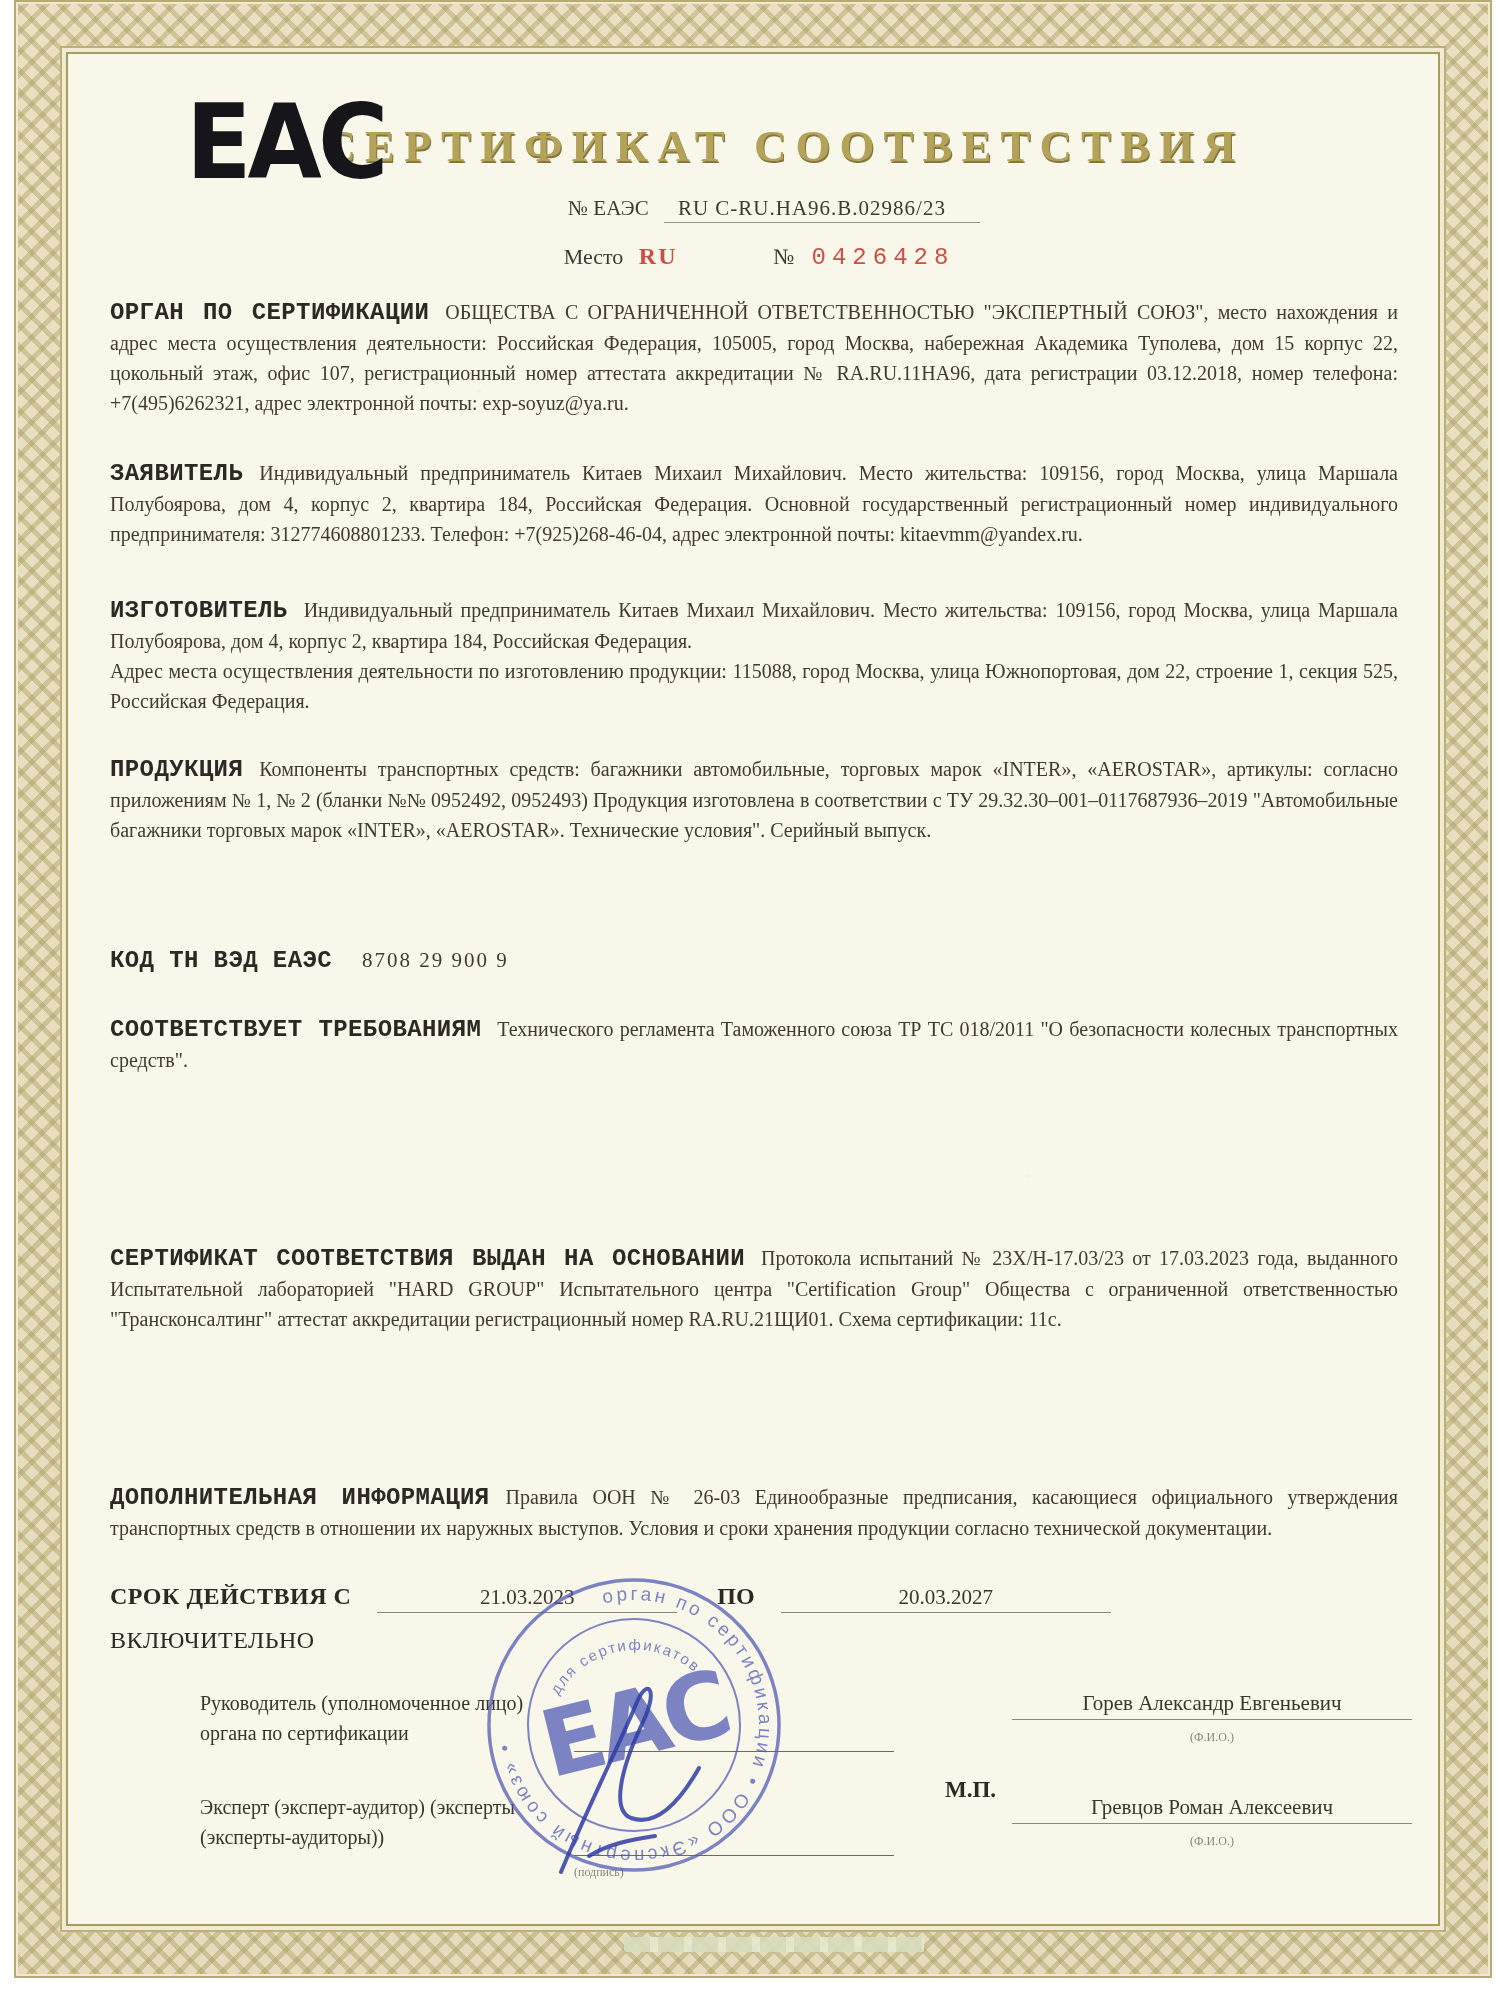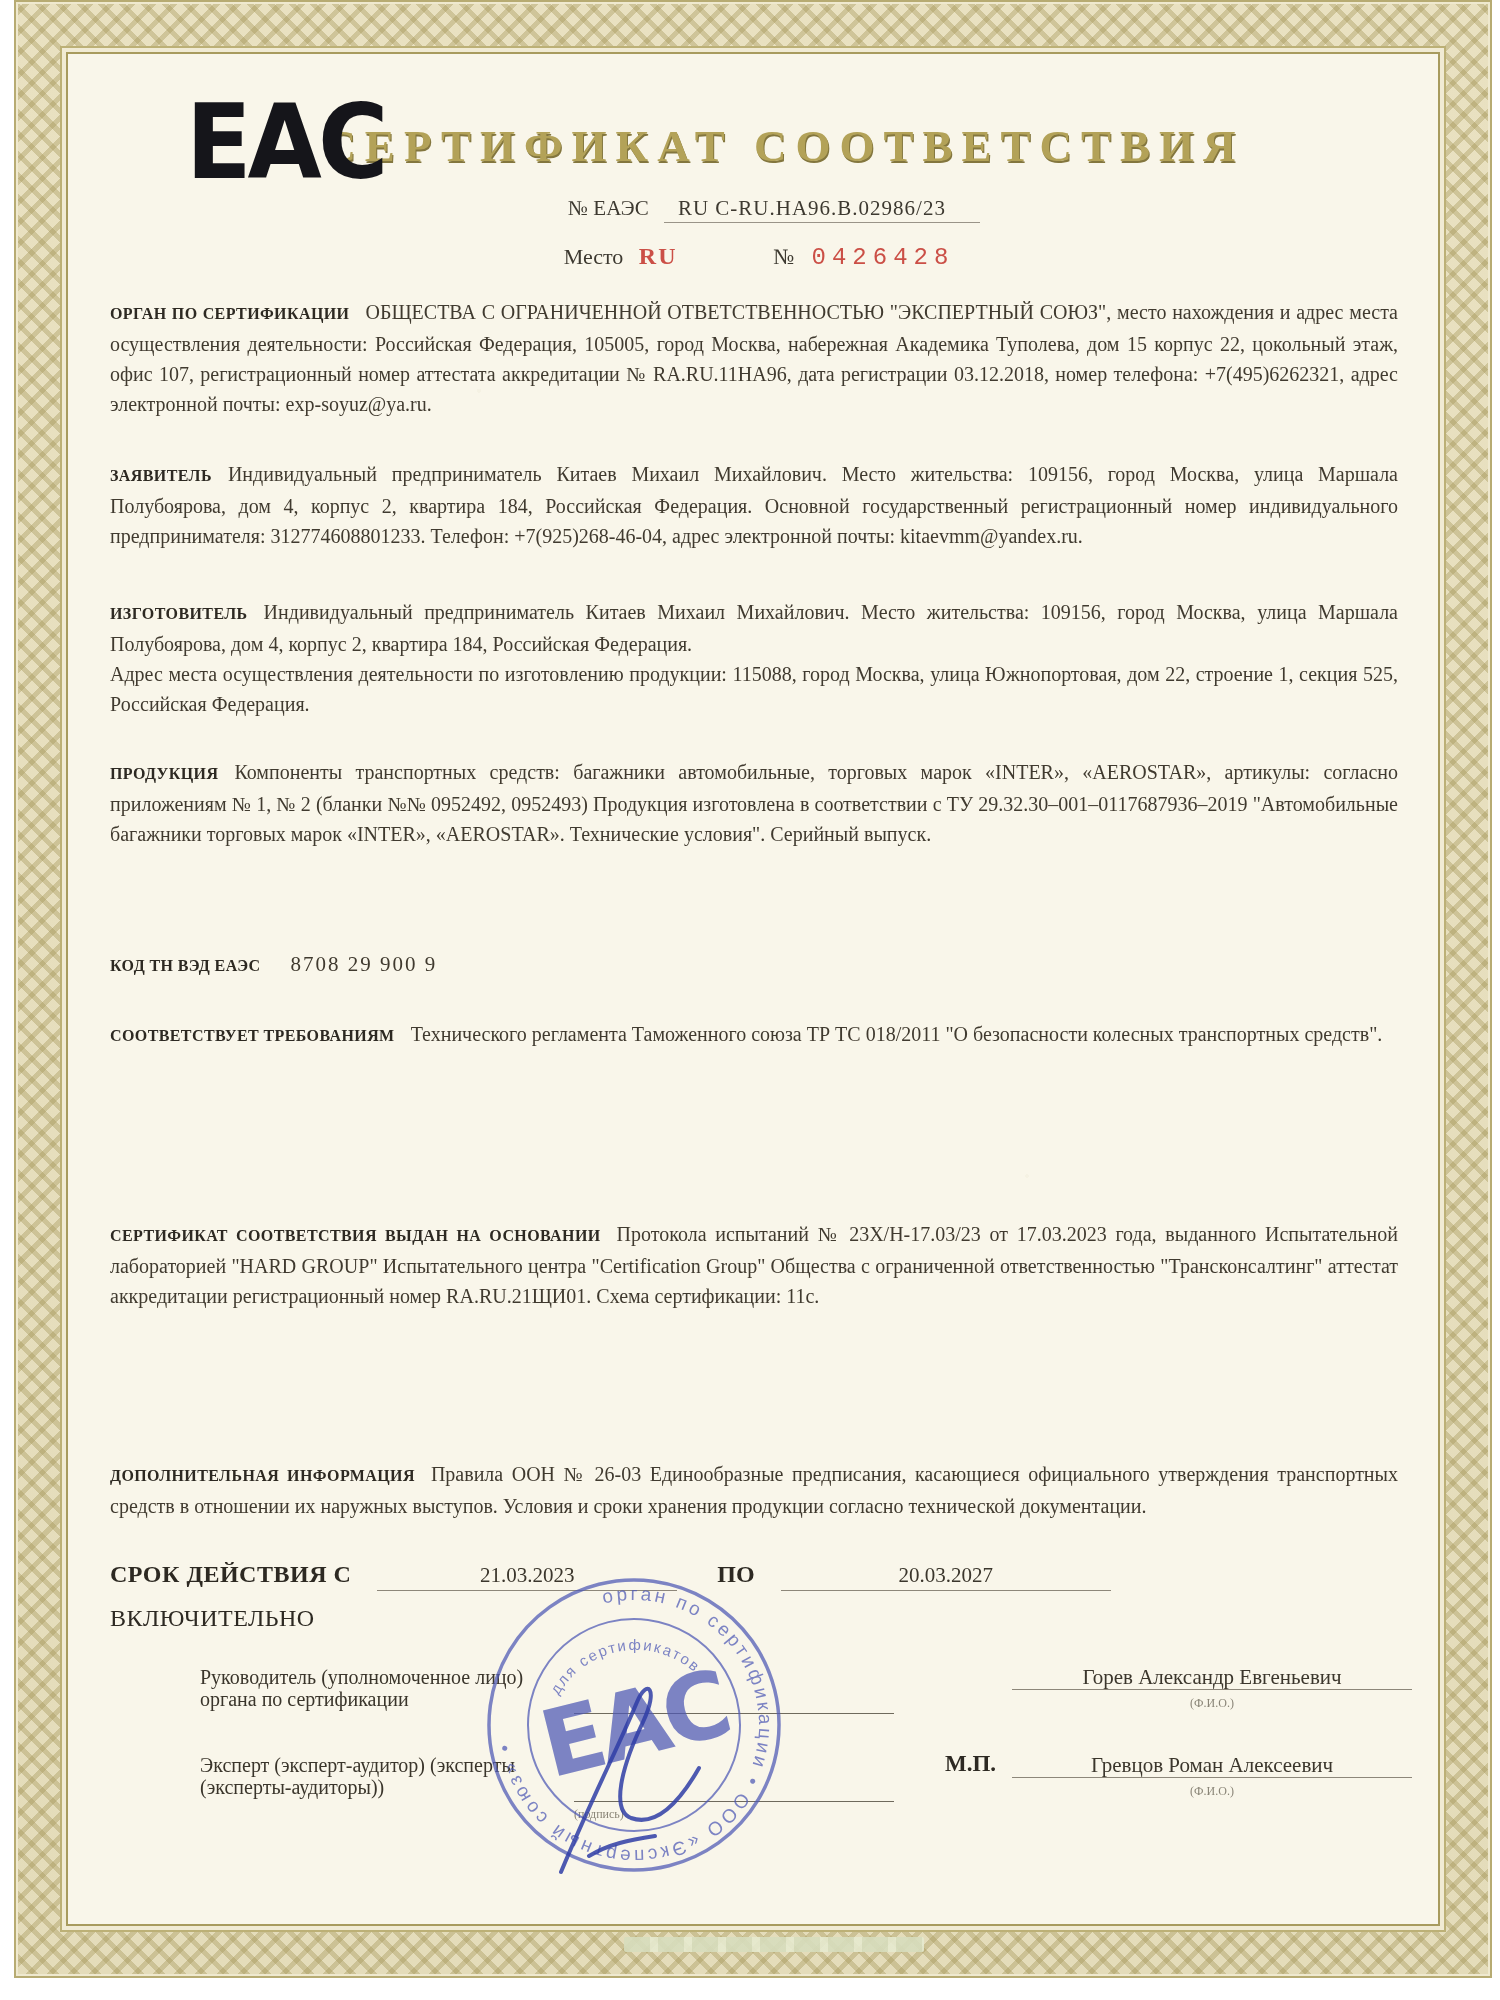--- a/index.html
+++ b/index.html
@@ -37,21 +37,21 @@
     text-shadow:1px 1.5px 0 #83763e;white-space:nowrap;}
   .cert-no-line{margin:24px 0 0 40px;text-align:center;font-size:21px;color:#3d3930;}
   .cert-no-line .val{border-bottom:1.5px solid #9a9488;padding:0 34px 2px 14px;margin-left:10px;letter-spacing:1px;}
   .series-line{margin:22px 0 0 10px;text-align:center;font-size:22px;color:#3d3930;}
   .series-line .red{color:#cb4f46;}
   .series-line .series-val{font-size:24px;margin:0 90px 0 10px;font-weight:bold;letter-spacing:2px;}
   .series-line .blank-no{letter-spacing:6px;font-size:24px;margin-left:12px;font-family:"Liberation Mono",monospace;}
 
   
   .para{margin:0;text-align:justify;font-size:20px;line-height:30px;color:#403a2f;}
-  .plabel{font-family:Liberation Serif, serif;font-weight:bold;font-size:16px;color:#2d2922;
+  .plabel{font-family:Liberation Mono, monospace;font-weight:bold;font-size:24px;color:#2d2922;
           letter-spacing:.4px;margin-right:16px;}
   .block{display:block;}
   .mt-organ{margin-top:26px;}
   .mt-applicant{margin-top:40px;}
   .mt-manufacturer{margin-top:46px;}
   .mt-product{margin-top:38px;}
   .mt-tnved{margin-top:100px;}
   .mt-req{margin-top:38px;}
   .mt-basis{margin-top:168px;}
   .mt-add{margin-top:148px;}
@@ -63,21 +63,21 @@
   .vlabel{font-weight:bold;font-size:24px;letter-spacing:.5px;color:#2d2922;}
   .vdate{display:inline-block;text-align:center;border-bottom:1.5px solid #8d877a;padding-bottom:2px;font-size:21px;}
   .vdate.d1{width:300px;margin-left:26px;}
   .vdate.d2{width:330px;margin-left:26px;}
   .vto{font-weight:bold;font-size:24px;margin-left:40px;color:#2d2922;}
   .vincl{font-weight:normal;font-size:24px;letter-spacing:.5px;color:#2d2922;margin-top:14px;}
 
   
   .sigs{position:relative;margin:34px 0 0 90px;display:grid;
         grid-template-columns:360px 320px 90px 400px;column-gap:14px;row-gap:40px;
-        font-size:20px;line-height:22px;}
+        font-size:20px;line-height:30px;}
   .sig-label{color:#3a352b;}
   .sigline{align-self:end;border-bottom:1.5px solid #6f6a5d;height:30px;position:relative;}
   .sigcap{position:absolute;left:0;right:0;top:32px;font-size:12px;color:#8a8577;}
   .namecell{align-self:end;text-align:center;}
   .namecell .nm{display:block;border-bottom:1.5px solid #8d877a;padding-bottom:1px;font-size:21px;white-space:nowrap;}
   .namecell .cap{display:block;font-size:12px;color:#8a8577;margin-top:2px;}
   .mp{position:absolute;left:745px;top:87px;font-weight:bold;font-size:23px;color:#2d2922;}
 
   
   .stamp{position:absolute;left:455px;top:1560px;width:330px;height:330px;z-index:8;pointer-events:none;}

